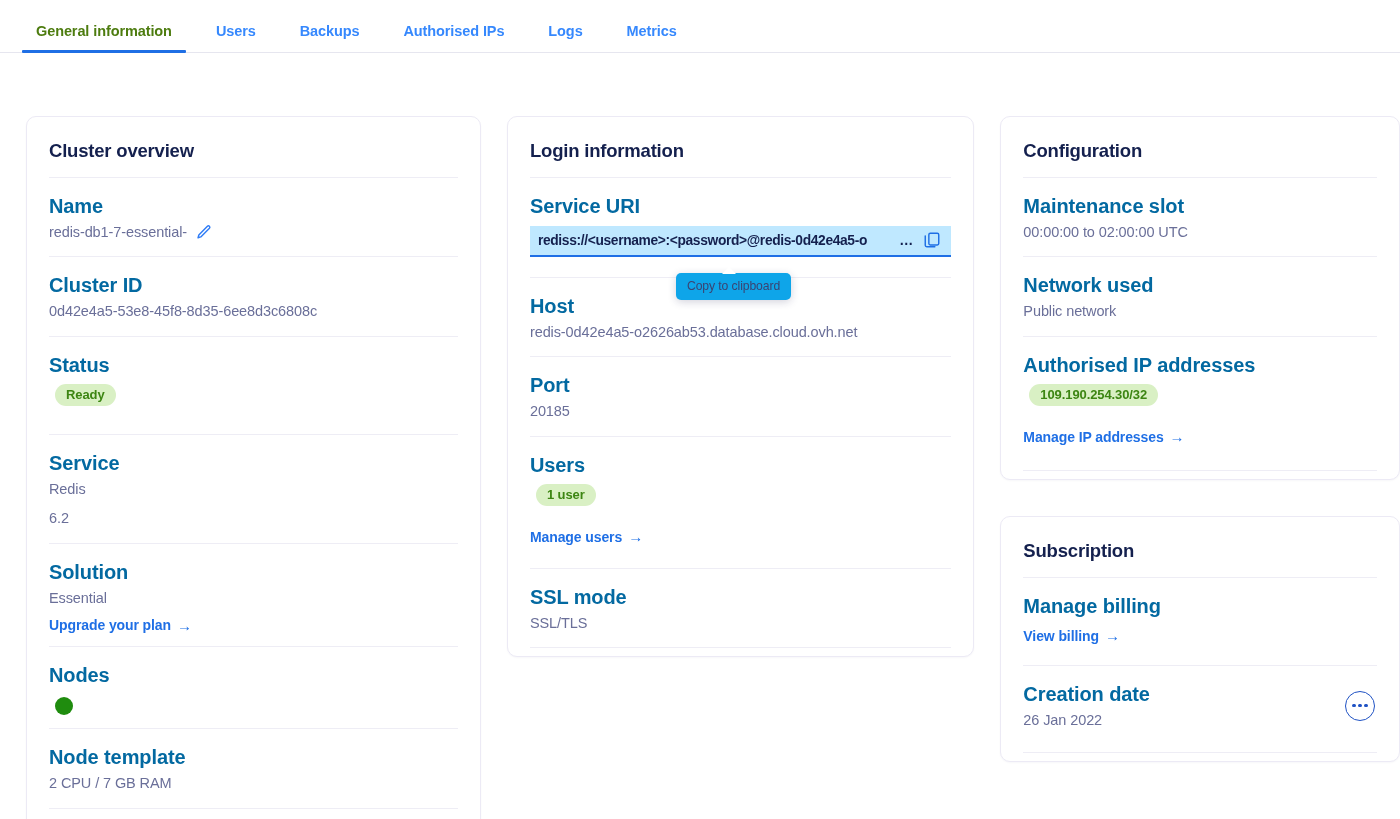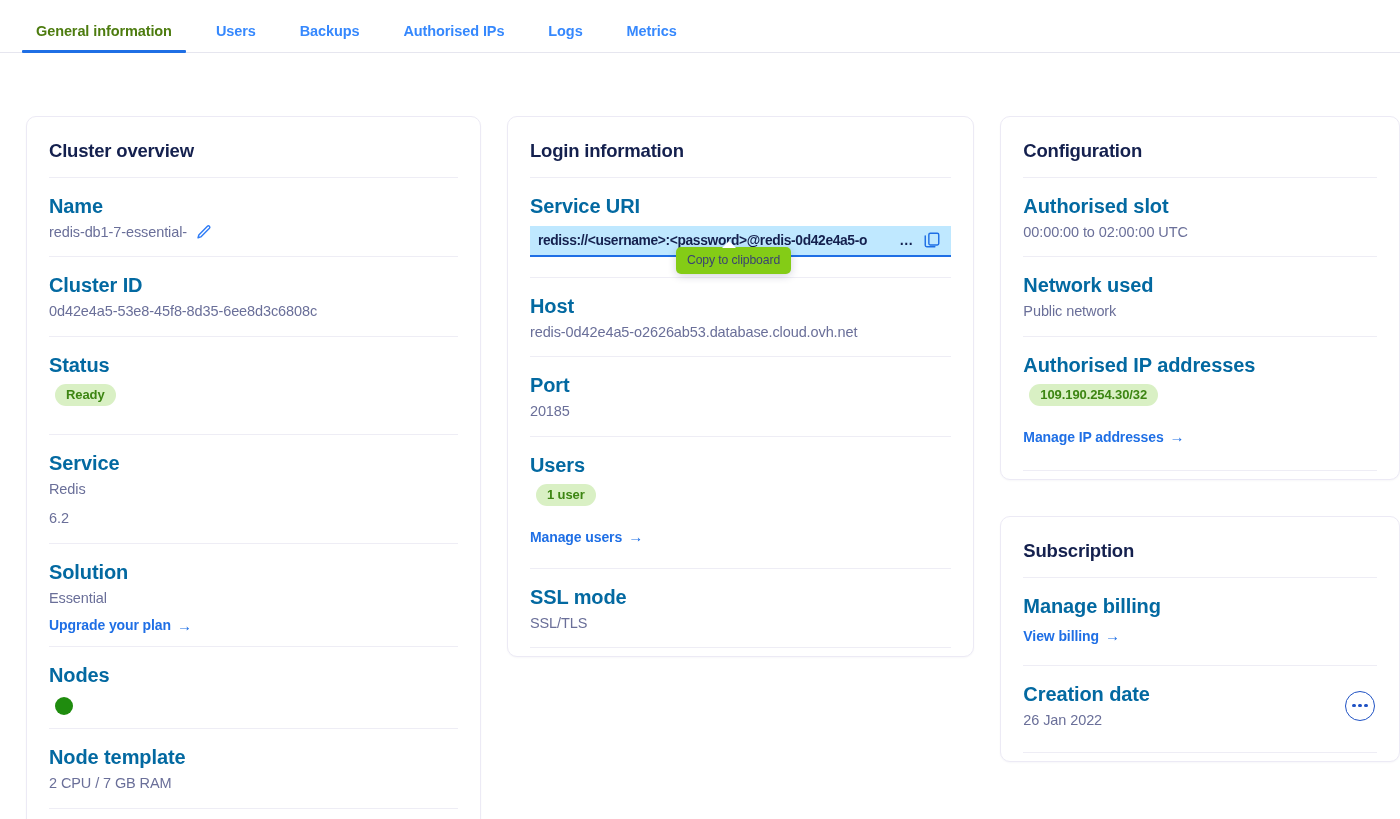--- a/index.html
+++ b/index.html
@@ -152,23 +152,23 @@
   .uri-ell {
     font-size: 14px;
     font-weight: bold;
     color: #14204e;
     padding-right: 2px;
   }
   .copy-btn { display: inline-flex; cursor: pointer; flex: 0 0 auto; }
 
   .tooltip {
     position: absolute;
-    top: 21px;
+    top: 47px;
     left: 146px;
-    background: #84cc16;
+    background: #0ea5e9;
     border-radius: 5px;
     box-shadow: 0 2px 9px rgba(30,30,80,0.20);
     padding: 6px 11px 7px 11px;
     font-size: 12.2px;
     color: #3b4372;
     white-space: nowrap;
     letter-spacing: -0.1px;
   }
   .tooltip::before {
     content: "";
@@ -319,21 +319,21 @@
       <div class="row-end"></div>
     </div>
   </div>
 
   <div class="col col-3">
 
     <div class="card">
       <div class="card-title">Configuration</div>
 
       <div class="row">
-        <div class="lbl">Authorised slot</div>
+        <div class="lbl">Maintenance slot</div>
         <div class="val">00:00:00 to 02:00:00 UTC</div>
       </div>
 
       <div class="row">
         <div class="lbl">Network used</div>
         <div class="val">Public network</div>
       </div>
 
       <div class="row" style="padding-bottom:24px">
         <div class="lbl">Authorised IP addresses</div>

